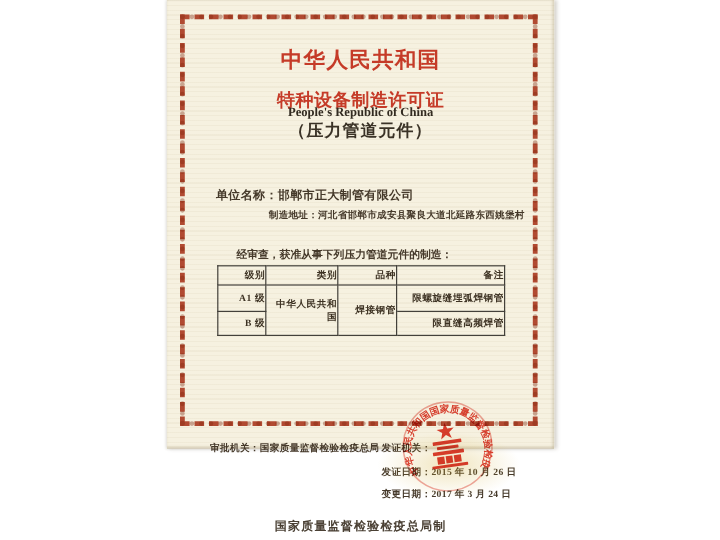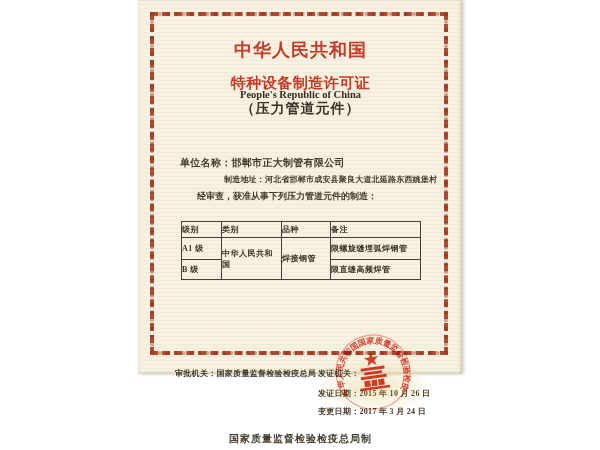--- a/index.html
+++ b/index.html
@@ -17,24 +17,24 @@
   .abs{position:absolute;left:0;width:100%;text-align:center;white-space:nowrap;}
   .t-cn1{top:38px;font-size:18px;font-weight:bold;color:#c53b28;letter-spacing:1px;}
   .t-cn2{top:74px;font-size:15px;font-weight:bold;color:#c53b28;letter-spacing:0.5px;}
   .t-en {top:77px;font-size:10.5px;font-weight:bold;color:#322b21;}
   .t-en2{top:89px;font-size:10.5px;font-weight:bold;color:#322b21;}
   .t-sub{top:100px;font-size:14px;font-weight:bold;color:#3a3226;letter-spacing:1px;}
   .serial{top:121px;text-align:right;padding-right:35px;box-sizing:border-box;
           font-size:8.5px;font-weight:bold;color:#473c2b;letter-spacing:0.5px;}
   .info1{top:156px;left:41px;width:auto;text-align:left;font-size:10px;font-weight:bold;letter-spacing:0.3px;}
   .info2{top:174px;left:41px;width:auto;text-align:left;font-size:8px;font-weight:bold;letter-spacing:0.2px;margin-left:44px;}
-  .note {top:190px;left:58px;width:auto;text-align:center;font-size:9px;font-weight:bold;letter-spacing:0;}
+  .note {top:206px;left:58px;width:auto;text-align:center;font-size:9px;font-weight:bold;letter-spacing:0;}
   table.lic{position:absolute;left:42px;top:221px;width:239px;border-collapse:collapse;
             table-layout:fixed;font-size:8px;color:#3c3122;}
-  table.lic td{border:1px solid #43403a;text-align:left;vertical-align:middle;
+  table.lic td{border:1px solid #43403a;text-align:right;vertical-align:middle;
                padding:0;font-weight:bold;letter-spacing:0.5px;}
   tr.hrow{height:16px;} tr.r1{height:22px;} tr.r2{height:20px;}
   .gold{position:absolute;left:175px;top:360px;width:120px;height:55px;border-radius:50%;
         background:radial-gradient(ellipse at center, rgba(210,175,55,0.32), rgba(210,175,55,0) 70%);}
   .f-line{position:absolute;white-space:nowrap;font-size:8px;font-weight:bold;color:#45392a;letter-spacing:0.3px;}
   .fl1{left:36px;top:368px;} .fl2{left:36px;top:388px;}
   .fr1{left:179px;top:368px;} .fr2{left:179px;top:388px;} .fr3{left:179px;top:406px;}
   .seal{position:absolute;left:192px;top:328px;width:84px;height:88px;
         transform:rotate(-8deg);opacity:0.92;mix-blend-mode:multiply;}
   .made{top:432px;font-size:10px;font-weight:bold;color:#4a4034;letter-spacing:1px;}

